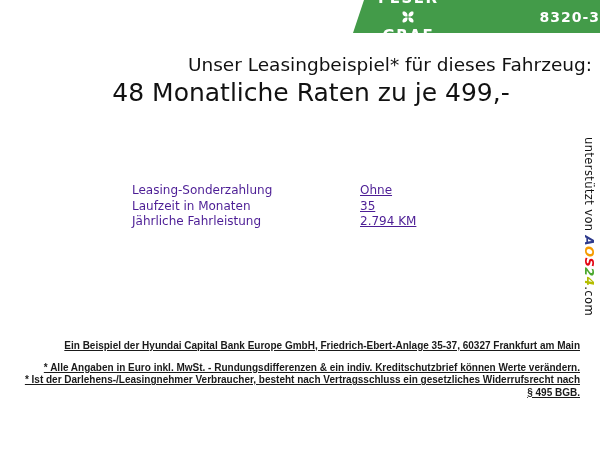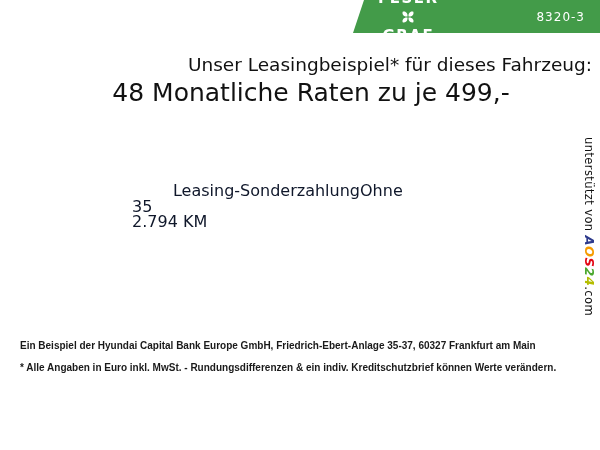--- a/index.html
+++ b/index.html
@@ -17,46 +17,46 @@
     clip-path:polygon(14px 0,100% 0,100% 100%,3px 100%);
     display:flex;align-items:center;
   }
   .brand{
     display:flex;align-items:center;
     margin-left:28px;
     color:#ffffff;font-weight:bold;font-size:15px;letter-spacing:1.5px;flex-direction:column;
   }
   .brand .clover{width:20px;height:20px;margin:0 4px;}
   .banner .code{
-    margin-left:auto;margin-right:15px;
-    color:#ffffff;font-weight:normal;font-size:12px;letter-spacing:1px;
+    margin-left:auto;
+    color:#ffffff;font-weight:bold;font-size:14px;letter-spacing:1px;
   }
   
   .title{
     position:absolute;top:54px;left:0;width:592px;
     text-align:right;font-size:18.5px;color:#111;
   }
   .subtitle{
     position:absolute;top:78px;left:16px;width:590px;
     text-align:center;font-size:25px;color:#111;
   }
   
   .details{
     position:absolute;left:132px;top:183px;
-    font-size:16px;line-height:15.5px;color:#0f172a;text-align:right;
+    font-size:12px;line-height:15.5px;color:#4c1d95;
   }
   .detail-row{display:flex;}
   .detail-label{width:228px;}
-  .detail-value{white-space:nowrap;}
+  .detail-value{white-space:nowrap;text-decoration:underline;}
   
   .footnotes{
     position:absolute;left:20px;top:340px;width:560px;
-    text-align:left;
+    text-align:right;
     font-family:"Liberation Sans",sans-serif;
-    font-size:10px;font-weight:bold;line-height:12.5px;color:#1a1a1a;
+    font-size:10px;font-weight:bold;line-height:12.5px;color:#1a1a1a;text-decoration:underline;
   }
   .footnotes .bank-line{margin-bottom:9px;}
   
   .support{
     position:absolute;top:137px;right:3px;height:200px;
     writing-mode:vertical-rl;
     font-size:11.5px;letter-spacing:0.4px;color:#111;
     white-space:nowrap;
   }
   .support .logo-letter{font-weight:bold;font-style:italic;font-size:13px;}
@@ -84,29 +84,32 @@
 
   <div class="title">Unser Leasingbeispiel* für dieses Fahrzeug:</div>
   <div class="subtitle">48 Monatliche Raten zu je 499,-</div>
 
   <div class="details">
     <div class="detail-row">
       <span class="detail-label">Leasing-Sonderzahlung</span>
       <span class="detail-value">Ohne</span>
     </div>
     <div class="detail-row">
+      <span class="detail-label">Laufzeit in Monaten</span>
       <span class="detail-value">35</span>
     </div>
     <div class="detail-row">
+      <span class="detail-label">Jährliche Fahrleistung</span>
       <span class="detail-value">2.794 KM</span>
     </div>
   </div>
 
   <div class="footnotes">
     <div class="bank-line">Ein Beispiel der Hyundai Capital Bank Europe GmbH, Friedrich-Ebert-Anlage 35-37, 60327 Frankfurt am Main</div>
     <div>* Alle Angaben in Euro inkl. MwSt. - Rundungsdifferenzen &amp; ein indiv. Kreditschutzbrief können Werte verändern.</div>
+    <div>* Ist der Darlehens-/Leasingnehmer Verbraucher, besteht nach Vertragsschluss ein gesetzliches Widerrufsrecht nach § 495 BGB.</div>
   </div>
 
   <div class="support">
     <span>unterstützt von </span><span class="logo-letter" style="color: rgb(45, 58, 140);">A</span><span class="logo-letter" style="color: rgb(245, 155, 0);">O</span><span class="logo-letter" style="color: rgb(227, 6, 19);">S</span><span class="logo-letter" style="color: rgb(75, 168, 46);">2</span><span class="logo-letter" style="color: rgb(181, 189, 0);">4</span><span>.com</span>
   </div>
 
 </div>
 
 </body></html>

